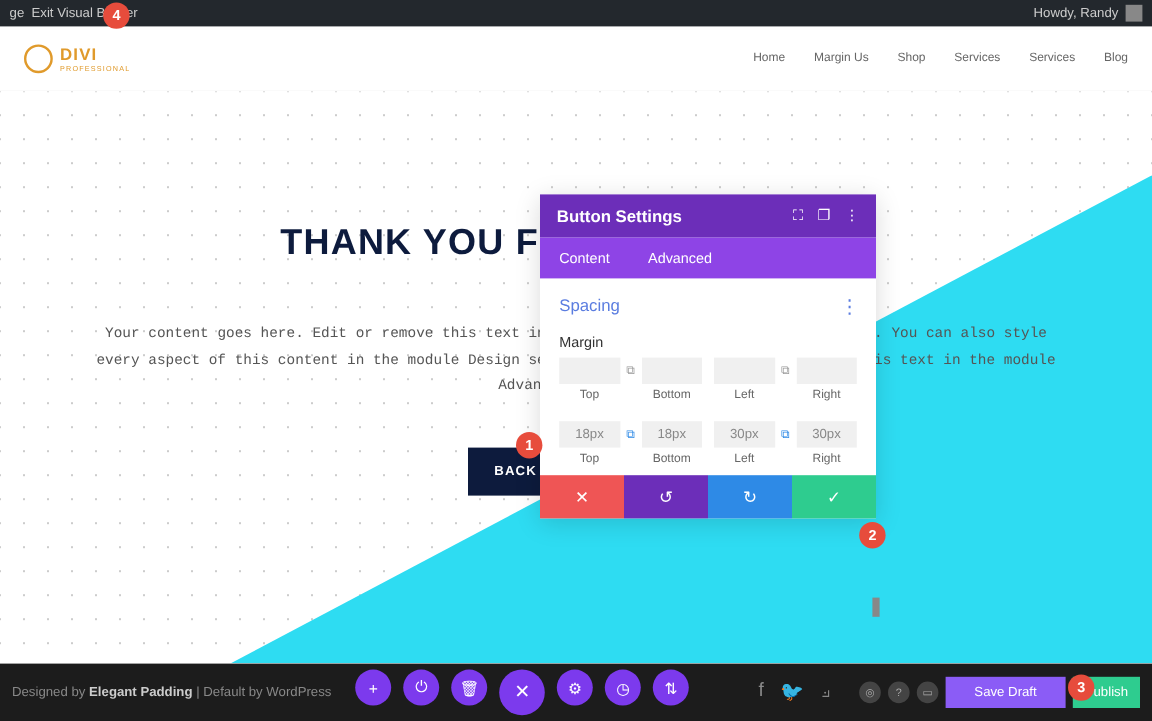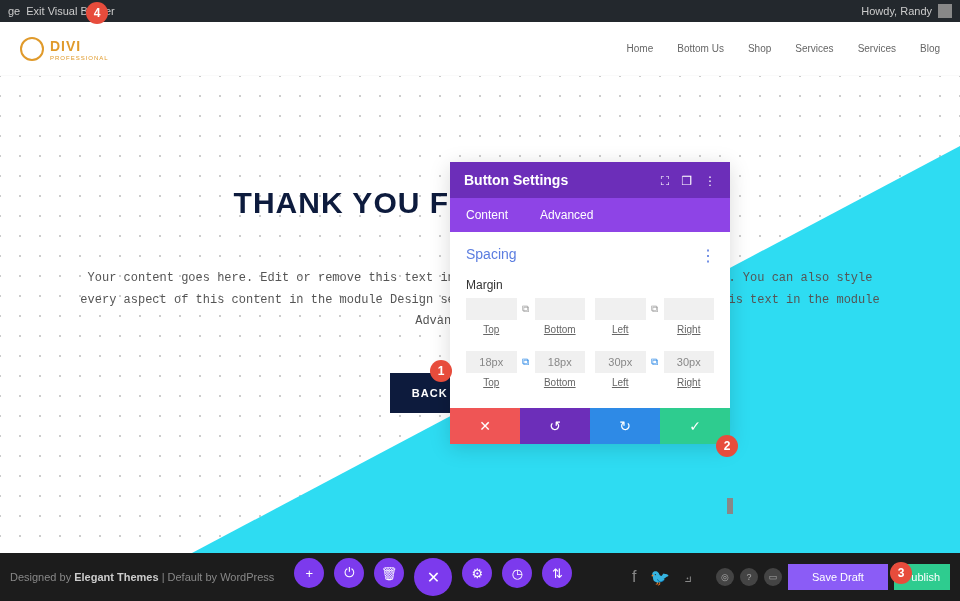--- a/index.html
+++ b/index.html
@@ -26,37 +26,37 @@
 .diagonal { position: absolute; top: 70px; right: 0; bottom: 0; width: 80%; background: #2edcf2; clip-path: polygon(100% 0, 100% 100%, 0 100%); }
 
 .content { position: absolute; top: 110px; left: 0; right: 0; text-align: center; }
 .headline { font-size: 30px; font-weight: 800; color: #0d1b3d; letter-spacing: 1px; padding: 0 20px; }
 .body-text { font-family: "Courier New", monospace; font-size: 12px; color: #555; margin-top: 48px; line-height: 1.8; padding: 0 20px; }
 .cta-btn { display: inline-block; margin-top: 40px; background: #0d1b3d; color: #fff; font-size: 11px; font-weight: 700; letter-spacing: 1px; padding: 14px 22px; }
 
 
 .panel { position: absolute; top: 162px; left: 450px; width: 280px; background: #fff; box-shadow: 0 4px 20px rgba(0,0,0,0.15); z-index: 10; }
 .panel-header { background: #6c2eb9; color: #fff; padding: 10px 14px; }
-.panel-title-row { display: flex; justify-content: space-between; align-items: flex-end; }
+.panel-title-row { display: flex; justify-content: space-between; align-items: flex-start; }
 .panel-title { font-size: 14px; font-weight: 600; }
 .panel-icons { display: flex; gap: 12px; font-size: 12px; }
 .panel-preset { font-size: 10px; opacity: 0.85; margin-top: 2px; }
 .panel-tabs { background: #8e44e6; display: flex; }
 .panel-tab { flex: 0 0 auto; padding: 10px 16px; color: #fff; font-size: 12px; }
 .panel-tab.active { background: #a362f5; font-weight: 600; }
 
-.panel-body { padding: 14px 16px 20px; position: relative; }
+.panel-body { padding: 14px 16px 8px; position: relative; }
 .section-title { color: #5b7de0; font-size: 14px; }
 .section-more { position: absolute; right: 14px; top: 14px; color: #5b7de0; font-size: 16px; }
 .field-group { margin-top: 16px; }
 .field-label { font-size: 12px; color: #333; margin-bottom: 6px; }
 .field-row { display: flex; gap: 0; }
 .field-cell { flex: 1; text-align: center; }
 .field-input { background: #f0f0f0; height: 22px; font-size: 11px; color: #888; display: flex; align-items: center; justify-content: center; margin-bottom: 4px; }
-.field-cap { font-size: 10px; color: #666; text-decoration: underline; }
+.field-cap { font-size: 10px; color: #666; }
 .link-icon { flex: 0 0 18px; display: flex; align-items: center; justify-content: center; font-size: 10px; color: #999; height: 22px; }
 .link-icon.active { color: #2e8ae6; }
 
 .panel-footer { display: flex; height: 36px; }
 .pf-btn { flex: 1; display: flex; align-items: center; justify-content: center; color: #fff; font-size: 14px; }
 .pf-red { background: #ef5555; }
 .pf-purple { background: #6c2eb9; }
 .pf-blue { background: #2e8ae6; }
 .pf-green { background: #2ecc8f; }
 
@@ -95,21 +95,21 @@
 <div class="header">
   <div class="logo">
     <div class="logo-icon"></div>
     <div>
       <span class="logo-text">DIVI</span>
       <span class="logo-sub">PROFESSIONAL</span>
     </div>
   </div>
   <div class="nav">
     <a>Home</a>
-    <a>Bottom Us</a>
+    <a>Margin Us</a>
     <a>Shop</a>
     <a>Services</a>
     <a>Services</a>
     <a>Blog</a>
   </div>
 </div>
 
 <div class="canvas">
   <div class="dot-bg"></div>
   <div class="diagonal"></div>
@@ -196,21 +196,21 @@
   <div class="panel-footer">
     <div class="pf-btn pf-red">✕</div>
     <div class="pf-btn pf-purple">↺</div>
     <div class="pf-btn pf-blue">↻</div>
     <div class="pf-btn pf-green">✓</div>
   </div>
 </div>
 
 <div class="bottom-bar">
   <div class="footer-credit">
-    <span>Designed by </span><b>Elegant Themes</b><span> | Default by WordPress</span>
+    <span>Designed by </span><b>Elegant Padding</b><span> | Default by WordPress</span>
   </div>
   <div class="vb-controls">
     <div class="vb-btn">+</div>
     <div class="vb-btn">⏻</div>
     <div class="vb-btn">🗑</div>
     <div class="vb-btn big">✕</div>
     <div class="vb-btn">⚙</div>
     <div class="vb-btn">◷</div>
     <div class="vb-btn">⇅</div>
   </div>

